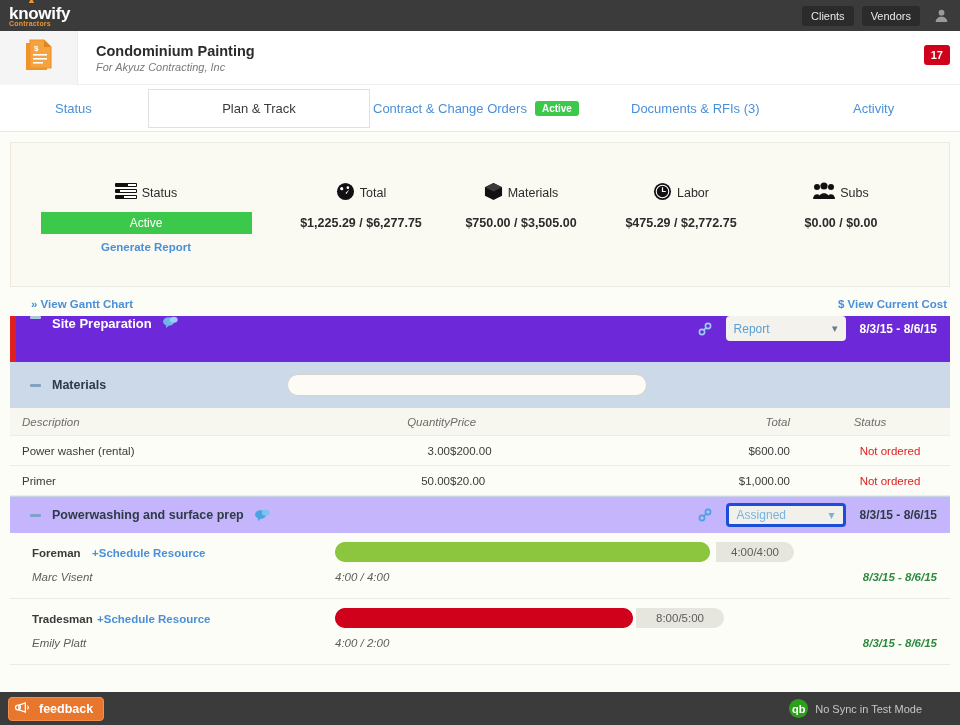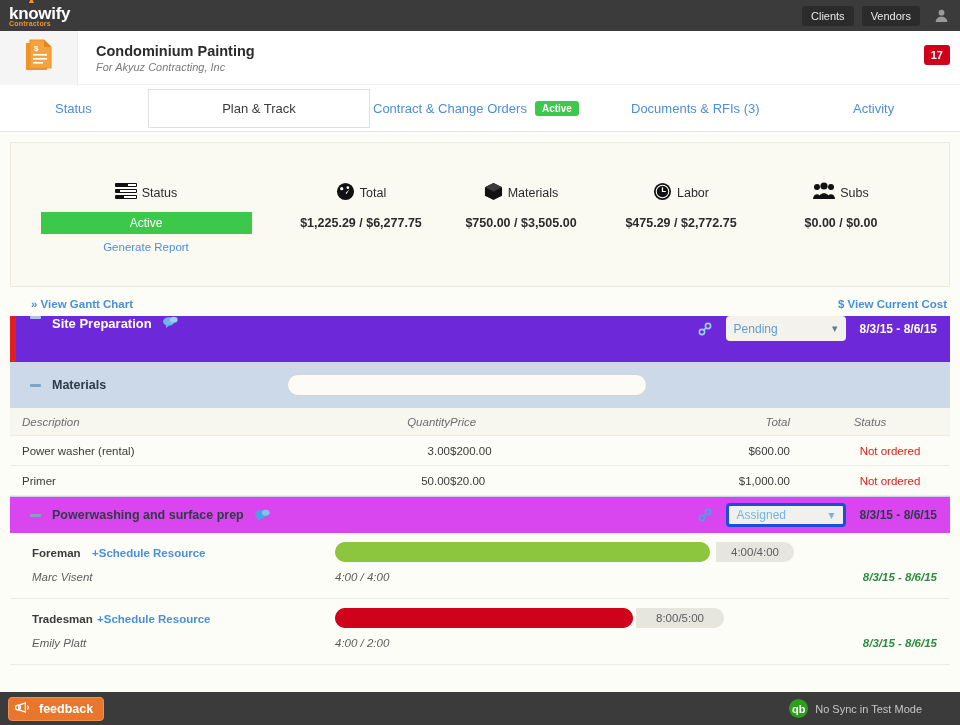--- a/index.html
+++ b/index.html
@@ -97,21 +97,21 @@
   .stat-label { font-size: 12.5px; color: #2b2b2b; }
   .stat-val {
     font-size: 12.5px; color: #2b2b2b; margin-top: 11px; font-weight: bold;
   }
   .stat-active-bar {
     background: #3cc84b; color: #fff; font-size: 12px;
     padding: 4px 0; width: 211px; margin: 7px auto 0; text-align: center;
   }
   .gen-report {
     display: block; font-size: 11.5px; color: #4a90d9;
-    font-weight: normal; margin-top: 7px; cursor: pointer;
+    font-weight: bold; margin-top: 7px; cursor: pointer;
   }
 
   
   .linkrow {
     display: flex; justify-content: space-between;
     padding: 11px 13px 6px 31px;
   }
   .linkrow a {
     font-size: 11.5px; color: #4a90d9; font-weight: bold;
     text-decoration: none; cursor: pointer;
@@ -173,21 +173,21 @@
   }
   .tbl .row.data { height: 30px; }
   .c-desc { width: 330px; padding-left: 12px; }
   .c-qty  { width: 110px; text-align: right; }
   .c-price{ width: 150px; }
   .c-total{ width: 190px; text-align: right; }
   .c-stat { width: 160px; text-align: center; }
   .notordered { color: #e02020; padding-left: 40px; }
 
   .task {
-    background: #d946ef; height: 37px; display: flex; align-items: center;
+    background: #c4b5fd; height: 37px; display: flex; align-items: center;
     margin: 0 10px; border-top: 1px solid #c7d5e5;
   }
   .task .collapse {
     width: 11px; height: 3px; background: #7fa3c4;
     margin-left: 20px; border-radius: 1px;
   }
   .task-name {
     color: #2f3b46; font-size: 12.5px; font-weight: bold; margin-left: 11px;
   }
   .task-right {
@@ -426,21 +426,21 @@
   </span>
   <div class="phase-right">
     <span class="link-icon">
       <svg width="14" height="14" viewBox="0 0 14 14">
         <circle cx="4" cy="10" r="2.6" fill="none" stroke="#9ad0f0" stroke-width="1.6"></circle>
         <circle cx="10" cy="4" r="2.6" fill="none" stroke="#9ad0f0" stroke-width="1.6"></circle>
         <path d="M5.6 8.4 L8.4 5.6" stroke="#9ad0f0" stroke-width="1.6"></path>
       </svg>
     </span>
     <div class="sel">
-      <span>Pending</span>
+      <span>Report</span>
       <span class="chev">▾</span>
     </div>
     <div class="phase-dates">8/3/15 - 8/6/15</div>
   </div>
 </div>
 
 <div class="subhdr">
   <div class="collapse"></div>
   <div class="subhdr-name">Materials</div>
   <input class="mat-search" placeholder="" style="">

